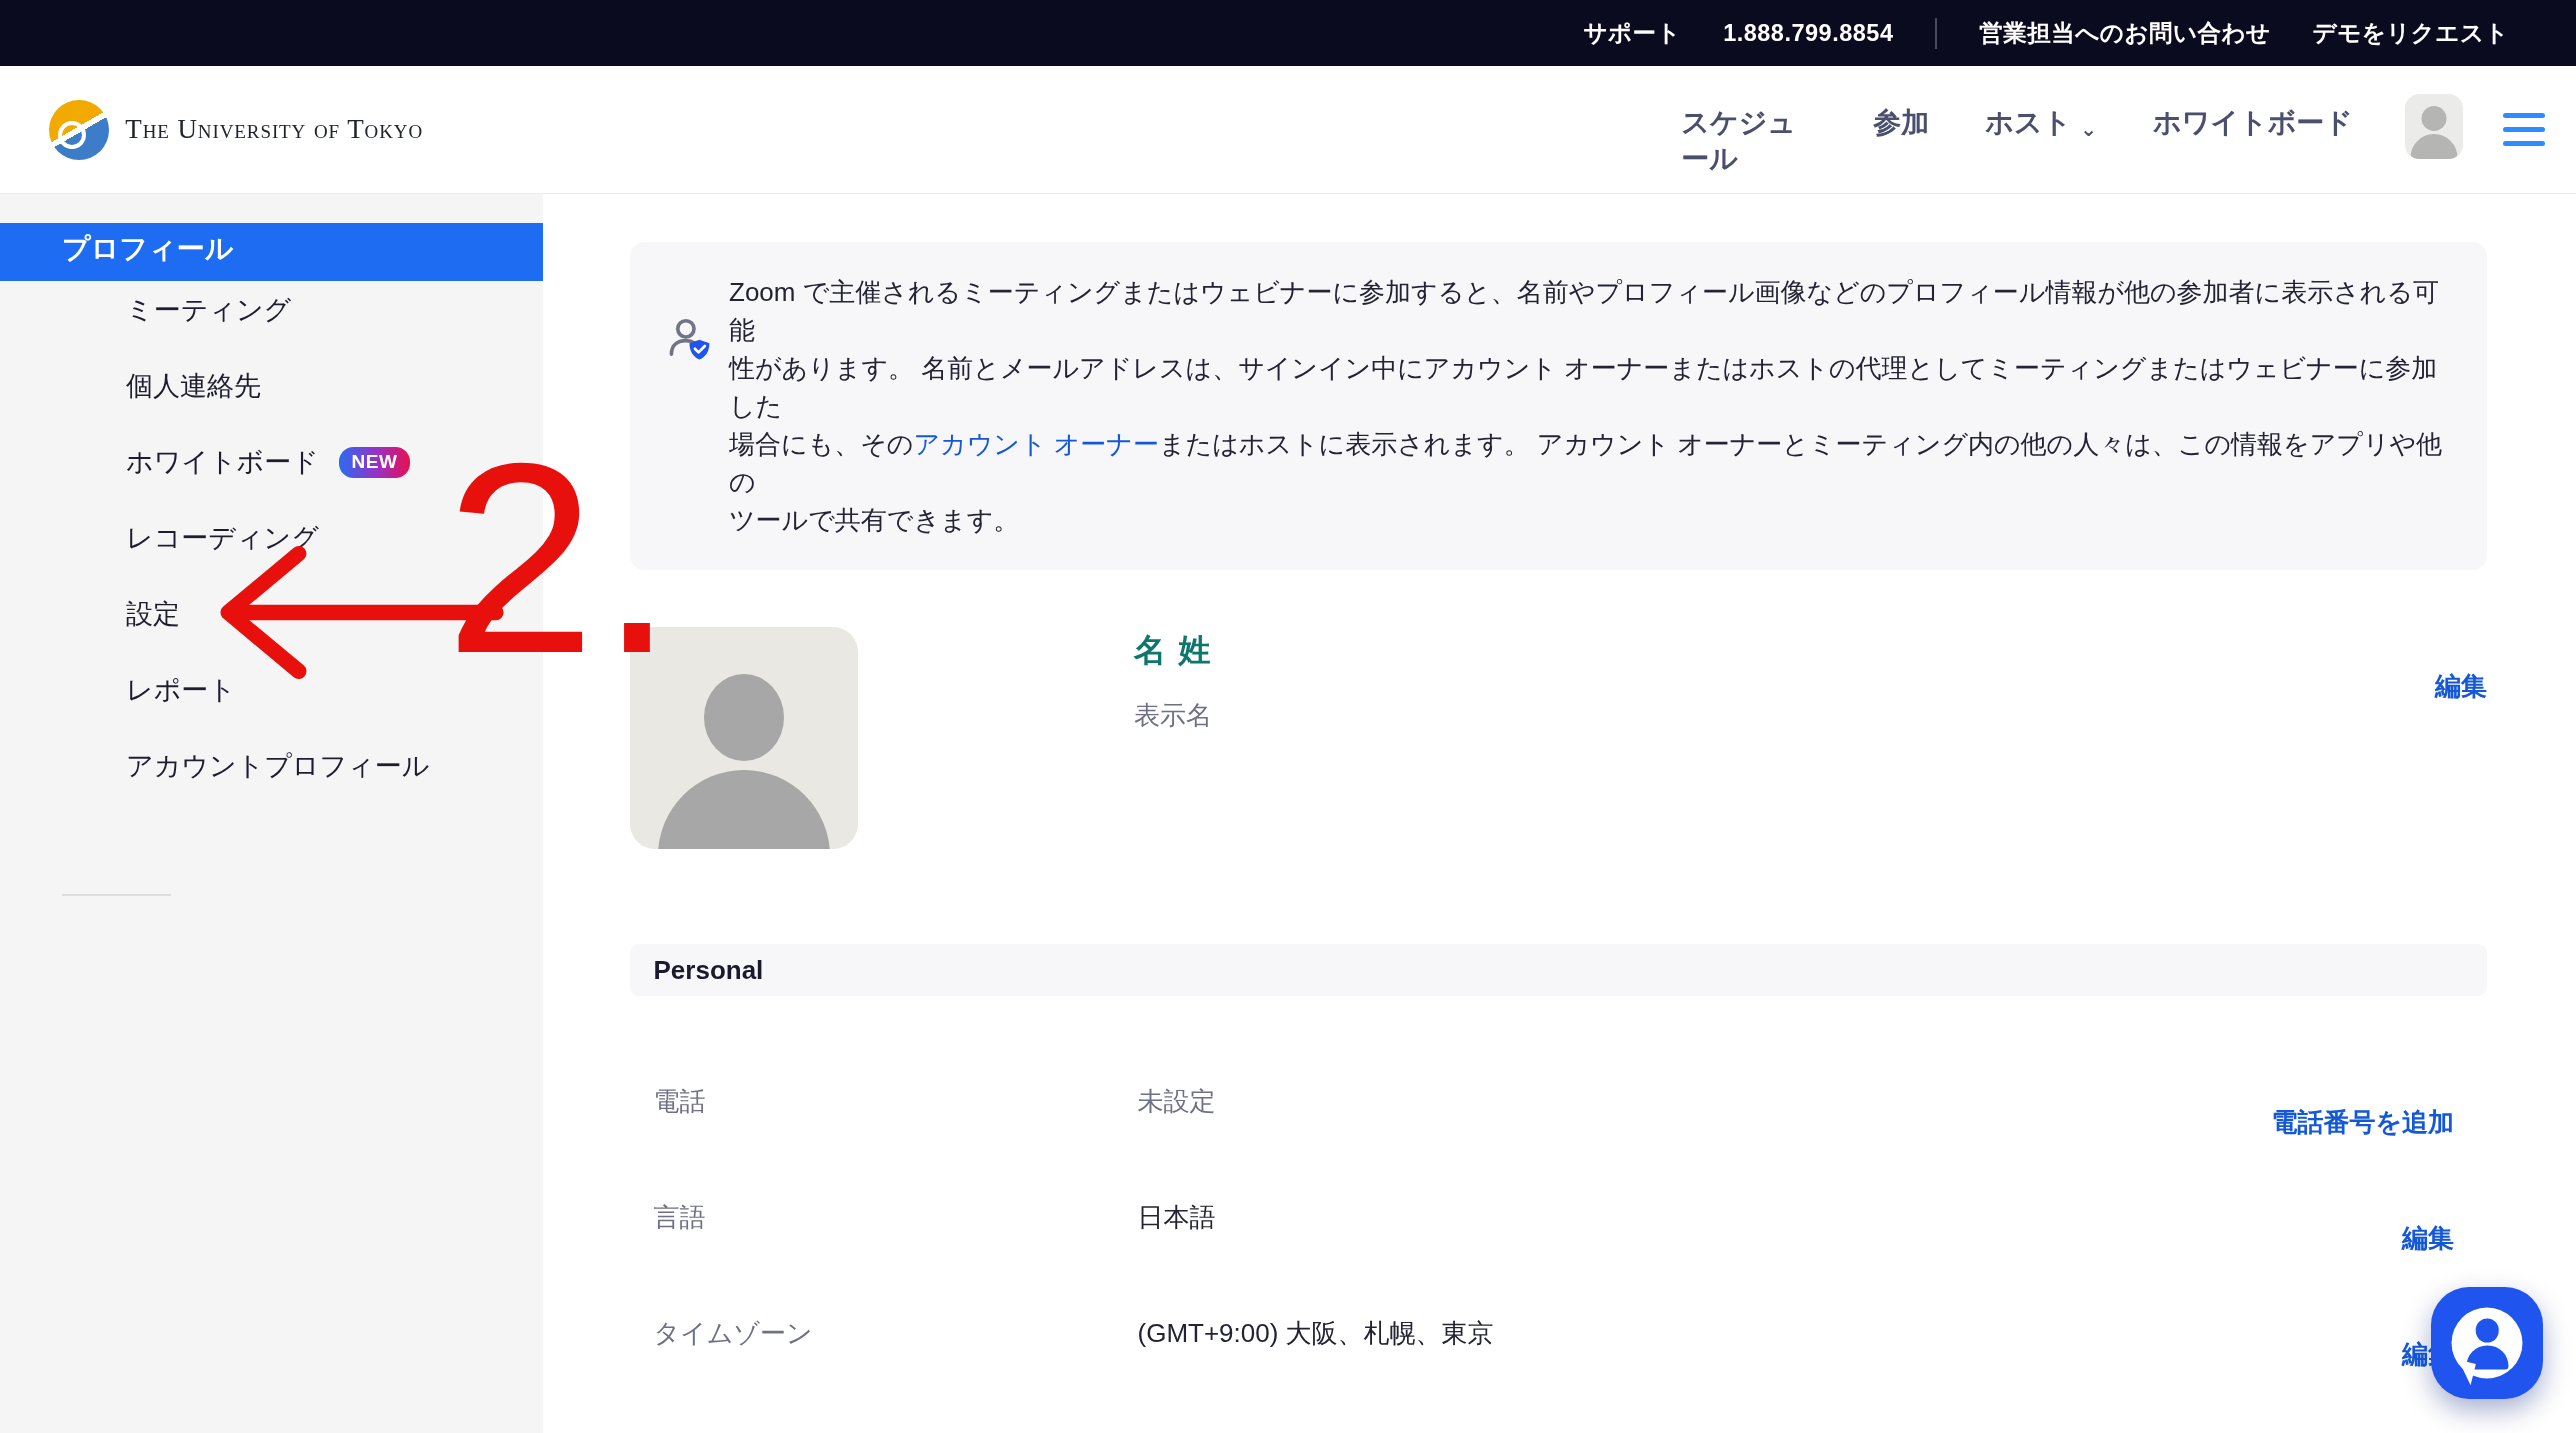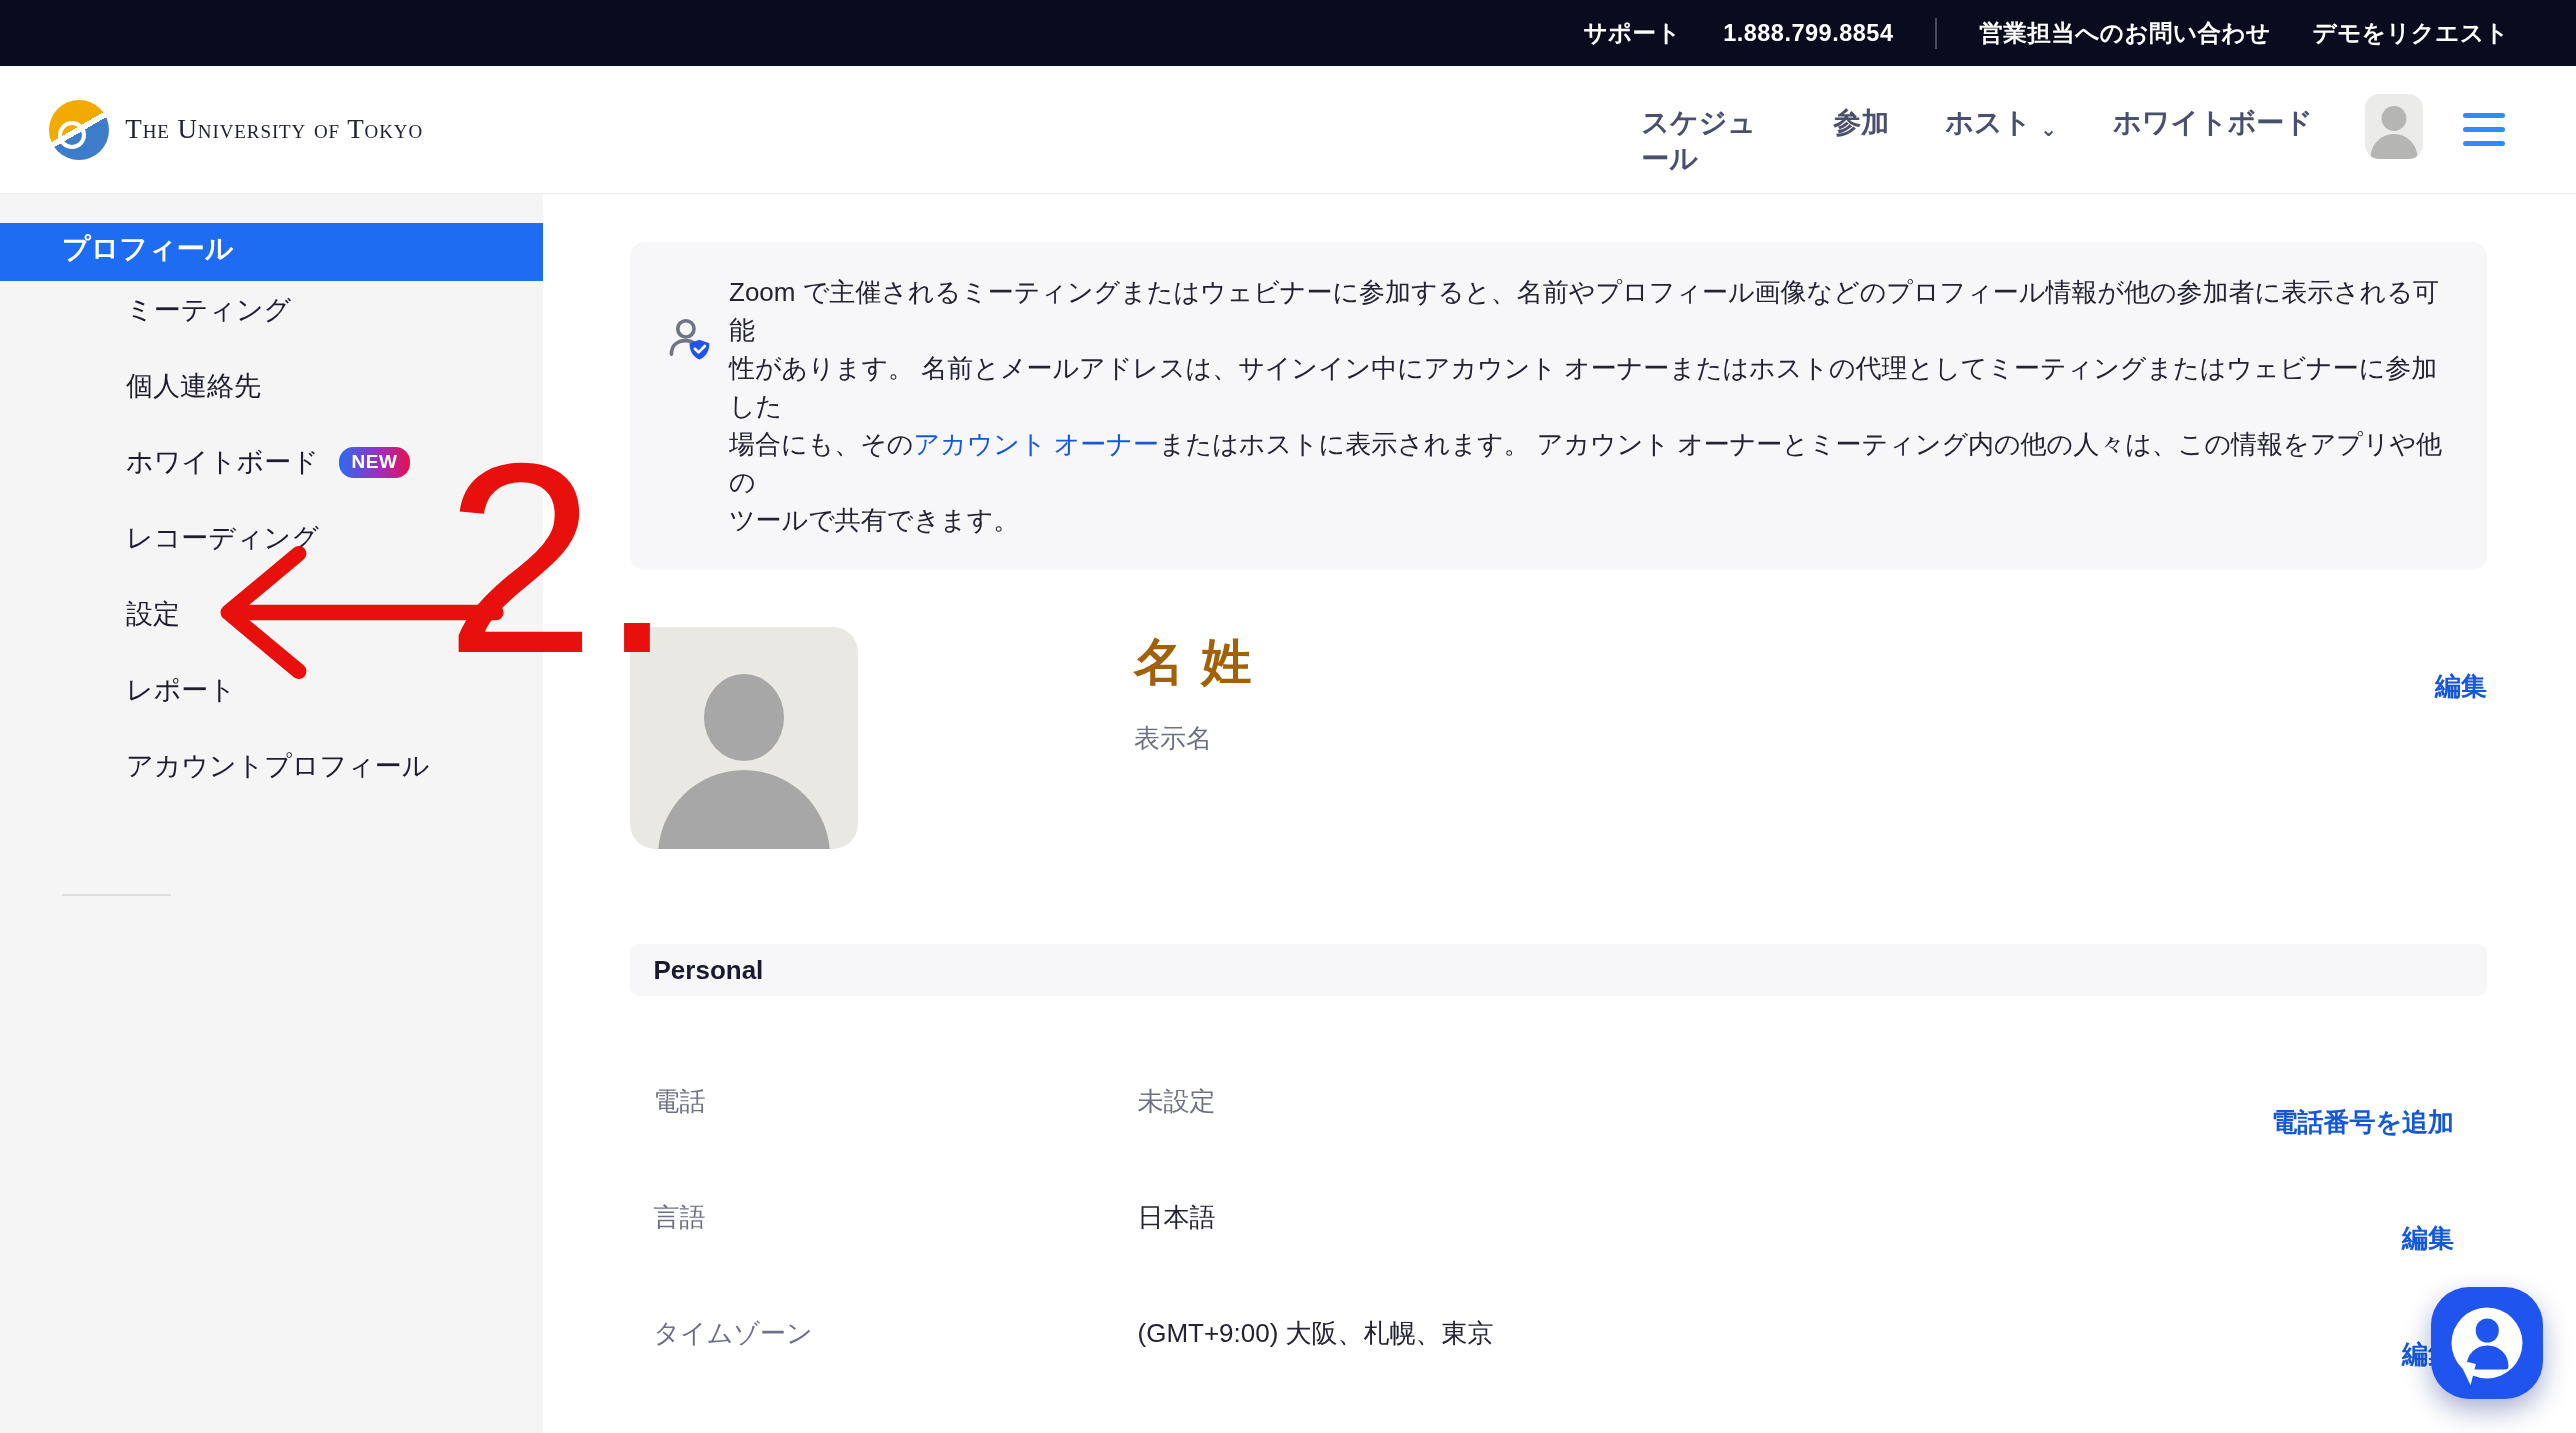--- a/index.html
+++ b/index.html
@@ -18,21 +18,21 @@
   html,body{width:2576px;height:1433px;}
   body{font-family:"Liberation Sans","DejaVu Sans",sans-serif;color:var(--ink);background:#fff;}
   #app{position:relative;width:2576px;height:1433px;overflow:hidden;background:#fff;}
 
   
   .topbar{height:66px;background:var(--topbar-bg);display:flex;align-items:center;justify-content:flex-end;padding-right:67px;gap:42px;}
   .topbar a{color:#fff;font-size:23.5px;font-weight:600;text-decoration:none;letter-spacing:0.5px;}
   .topbar .vdiv{width:1.8px;height:31px;background:#4a4a5e;}
 
   
-  .header{height:128px;background:#fff;display:flex;align-items:center;padding:0 71px 0 49px;border-bottom:0.9px solid #ececf0;}
+  .header{height:128px;background:#fff;display:flex;align-items:center;padding:0 31px 0 49px;border-bottom:0.9px solid #ececf0;}
   .brand{display:flex;align-items:center;gap:16.3px;}
   .brand-mark{width:60px;height:60px;border-radius:50%;
     background:linear-gradient(150deg,#f2a900 46%,#fff 46% 53%,#3d7cc9 53%);
     position:relative;}
   .brand-mark::after{content:"";position:absolute;left:9px;bottom:11px;width:20px;height:20px;border-radius:50%;border:4.5px solid #fff;background:transparent;}
   .brand-name{font-family:"Liberation Serif","DejaVu Serif",serif;font-variant:small-caps;font-size:27px;color:#21242e;letter-spacing:0.9px;}
   .nav{margin-left:auto;display:flex;align-items:flex-start;gap:56px;padding-top:23.5px;}
   .nav-item{font-size:28px;font-weight:700;color:var(--nav-ink);text-decoration:none;line-height:36px;display:flex;align-items:flex-start;}
   .nav-item.schedule{width:136px;margin-left:29px;}
   .chev{font-size:20px;margin-left:9px;margin-top:5.4px;color:var(--nav-ink);}
@@ -63,21 +63,21 @@
   .banner-icon{width:63px;flex:none;margin-top:43px;}
   .banner-text{font-size:26px;line-height:38px;color:var(--ink);}
   .banner-text a{color:var(--link);text-decoration:none;}
 
   
   .profile-row{margin-top:57px;display:flex;align-items:flex-start;}
   .big-avatar{width:228px;height:222px;border-radius:25px;background:#e9e8e2;position:relative;overflow:hidden;flex:none;}
   .big-avatar .head{position:absolute;left:50%;top:47px;transform:translateX(-50%);width:80px;height:87px;border-radius:50%;background:#a7a7a7;}
   .big-avatar .body{position:absolute;left:50%;top:143px;transform:translateX(-50%);width:172px;height:109px;border-radius:86px 86px 0 0;background:#a7a7a7;}
   .name-col{margin-left:276px;padding-top:1.8px;}
-  .user-name{font-size:50px;font-weight:700;color:#a16207;letter-spacing:1.8px;}
+  .user-name{font-size:32px;font-weight:700;color:#0f766e;letter-spacing:1.8px;}
   .display-name{margin-top:25px;font-size:26px;color:var(--muted);}
   .edit-top{margin-left:auto;margin-top:23.5px;}
   a.link{color:var(--link);font-size:26px;font-weight:600;text-decoration:none;margin-top:42px;}
 
   
   .section-band{margin-top:95px;width:1857px;height:52px;background:var(--band-bg);border-radius:9px;display:flex;align-items:center;padding-left:23.5px;}
   .section-band span{font-size:26px;font-weight:700;color:#1a1a2e;}
   .rows{margin-top:47px;width:1857px;}
   .p-row{height:116px;display:flex;align-items:center;padding-left:23.5px;}
   .p-label{width:484px;flex:none;font-size:26px;color:var(--muted);}

